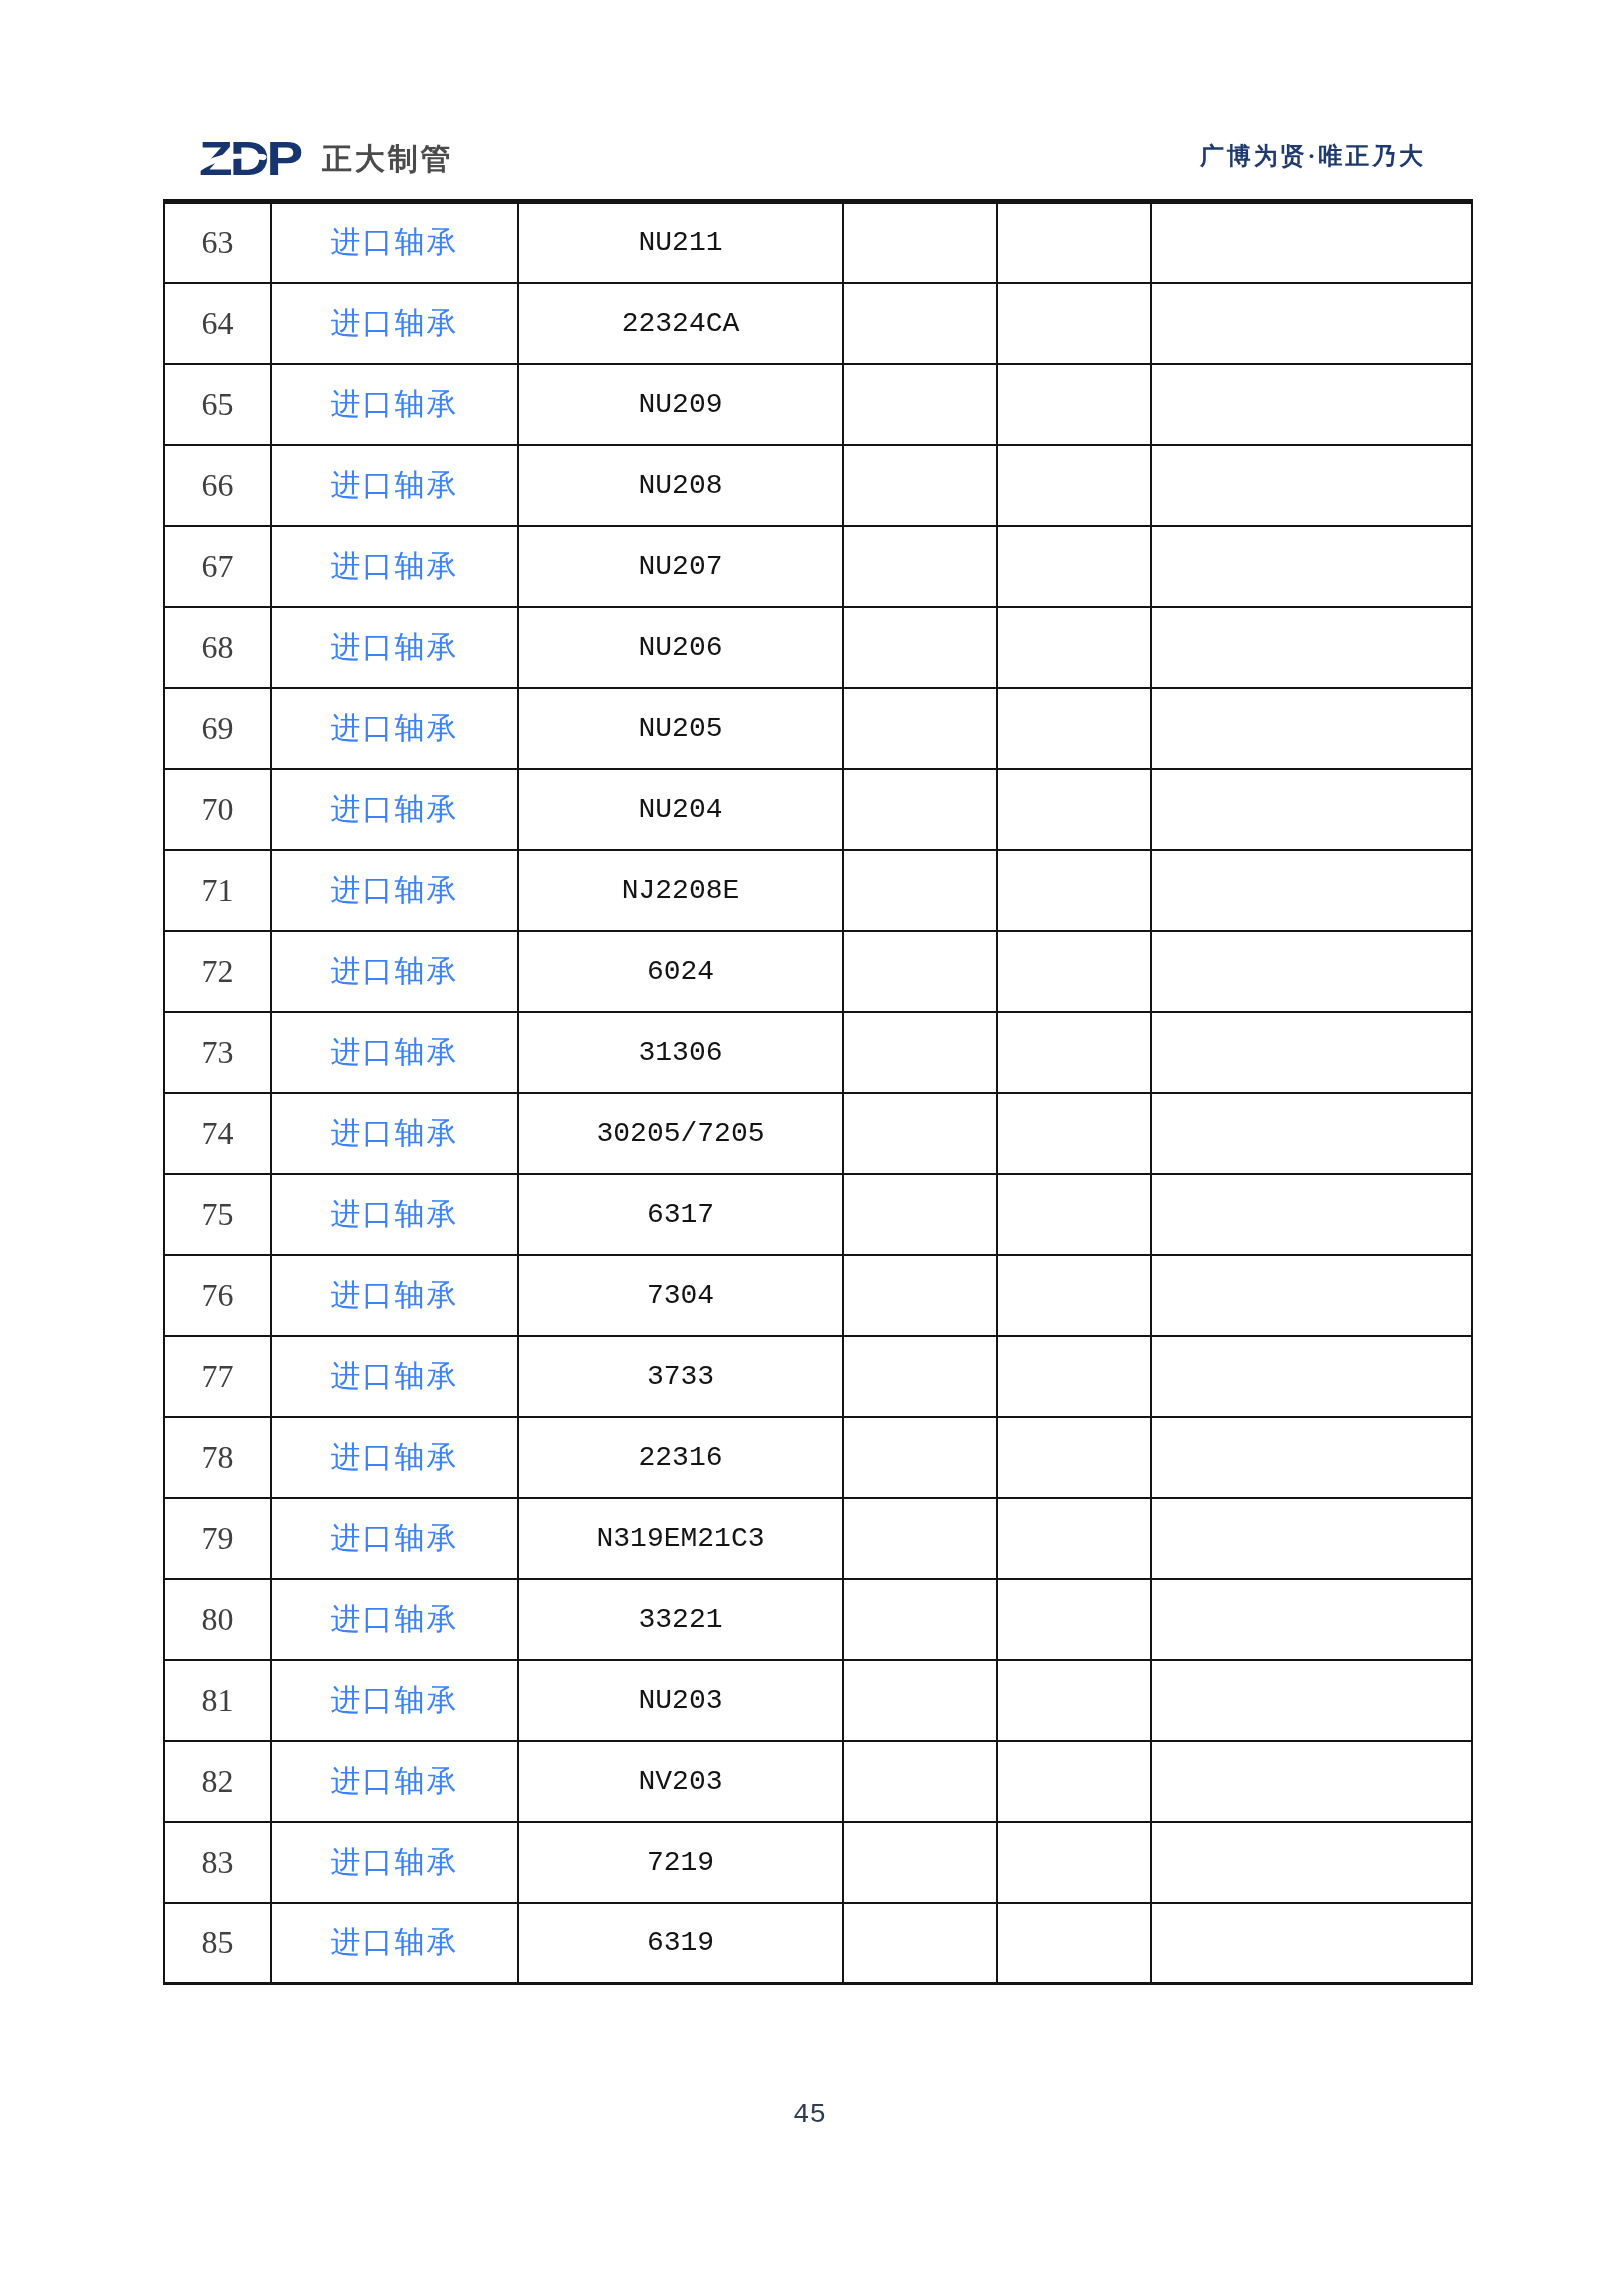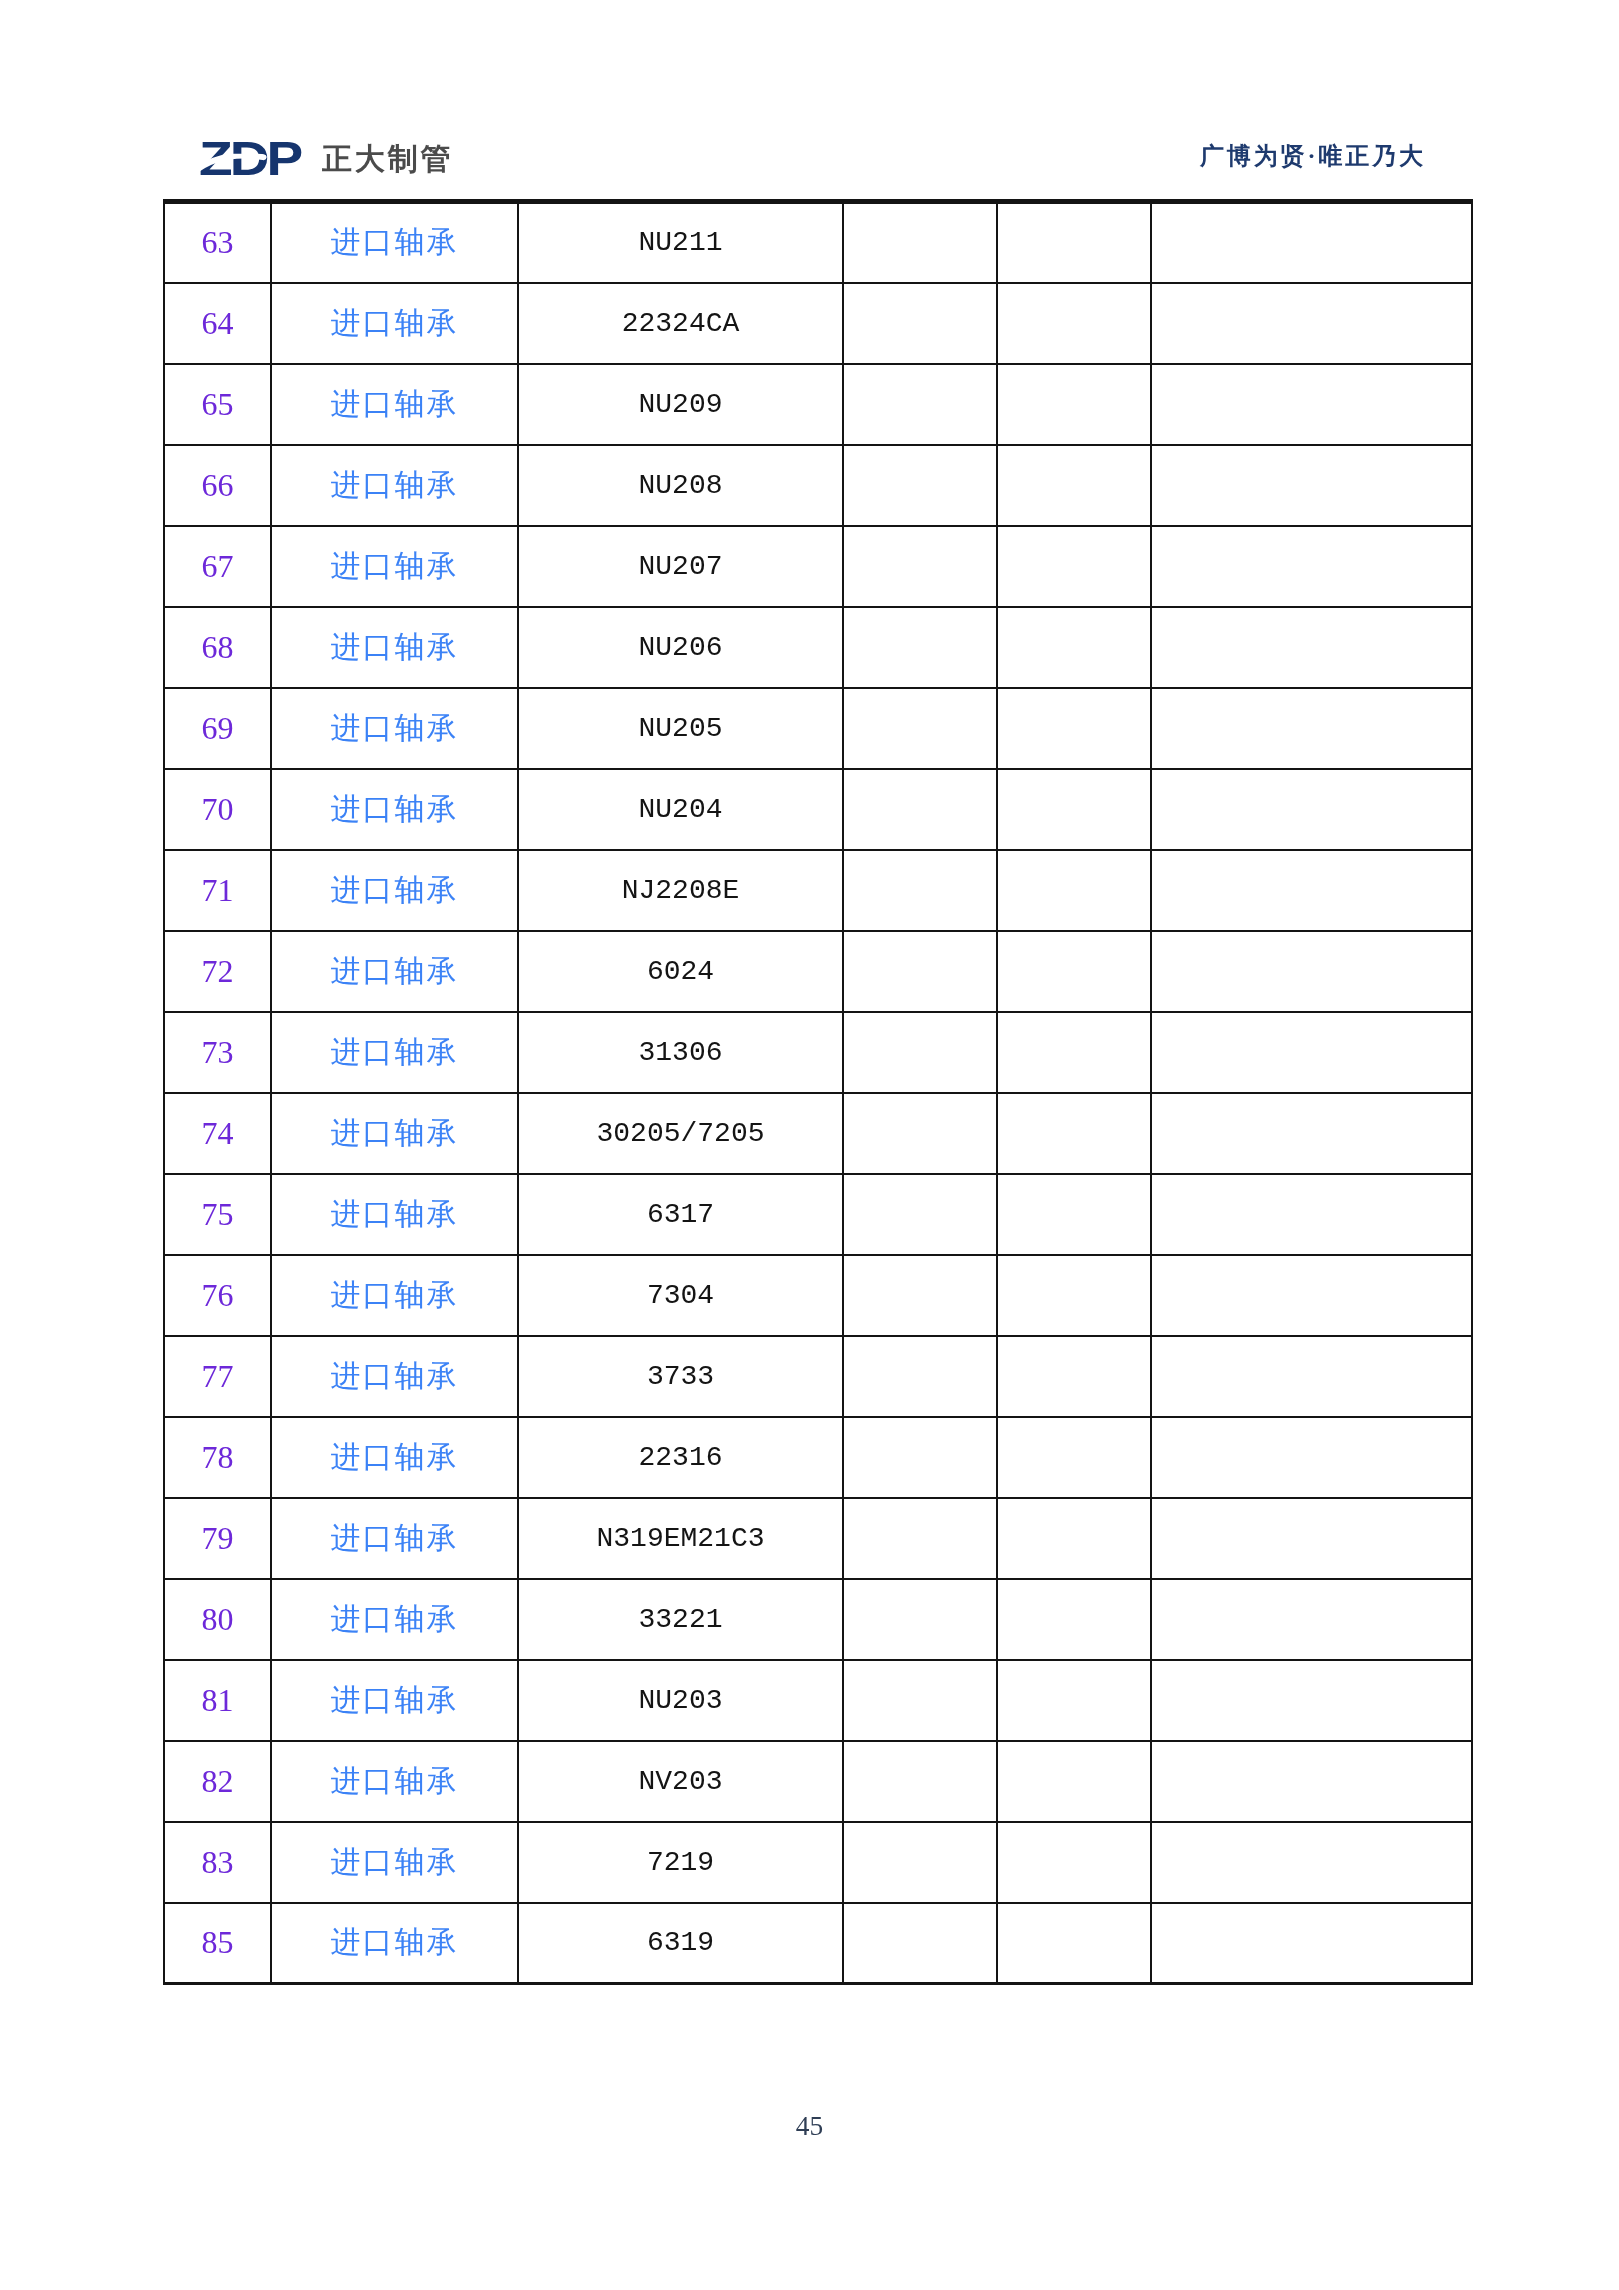--- a/index.html
+++ b/index.html
@@ -86,21 +86,21 @@
     padding: 0;
     box-sizing: border-box;
     text-align: center;
     vertical-align: middle;
     overflow: hidden;
     background: #ffffff;
   }
   td.c-no {
     font-family: "Liberation Serif", serif;
     font-size: 32px;
-    color: #6d28d9;
+    color: #404040;
   }
   td.c-name {
     font-family: "Liberation Serif", serif;
     font-size: 30px;
     letter-spacing: 2px;
     color: #3b82f6;
   }
   td.c-model {
     font-family: "Liberation Mono", monospace;
     font-size: 28px;
@@ -108,24 +108,23 @@
     color: #141414;
   }
 
   
   .page-number {
     position: absolute;
     top: 2099px;
     left: 0;
     width: 100%;
     text-align: center;
-    font-family: Liberation Serif, serif;
+    font-family: Liberation Mono, monospace;
     font-size: 27.4px;
     color: #2f3e55;
-    margin-top: 12px;
   }
 </style>
 </head>
 <body>
 
 <div class="page">
 
   <div class="header-logo">
     <span class="logo-abbr">
       <span>ZDP</span>

